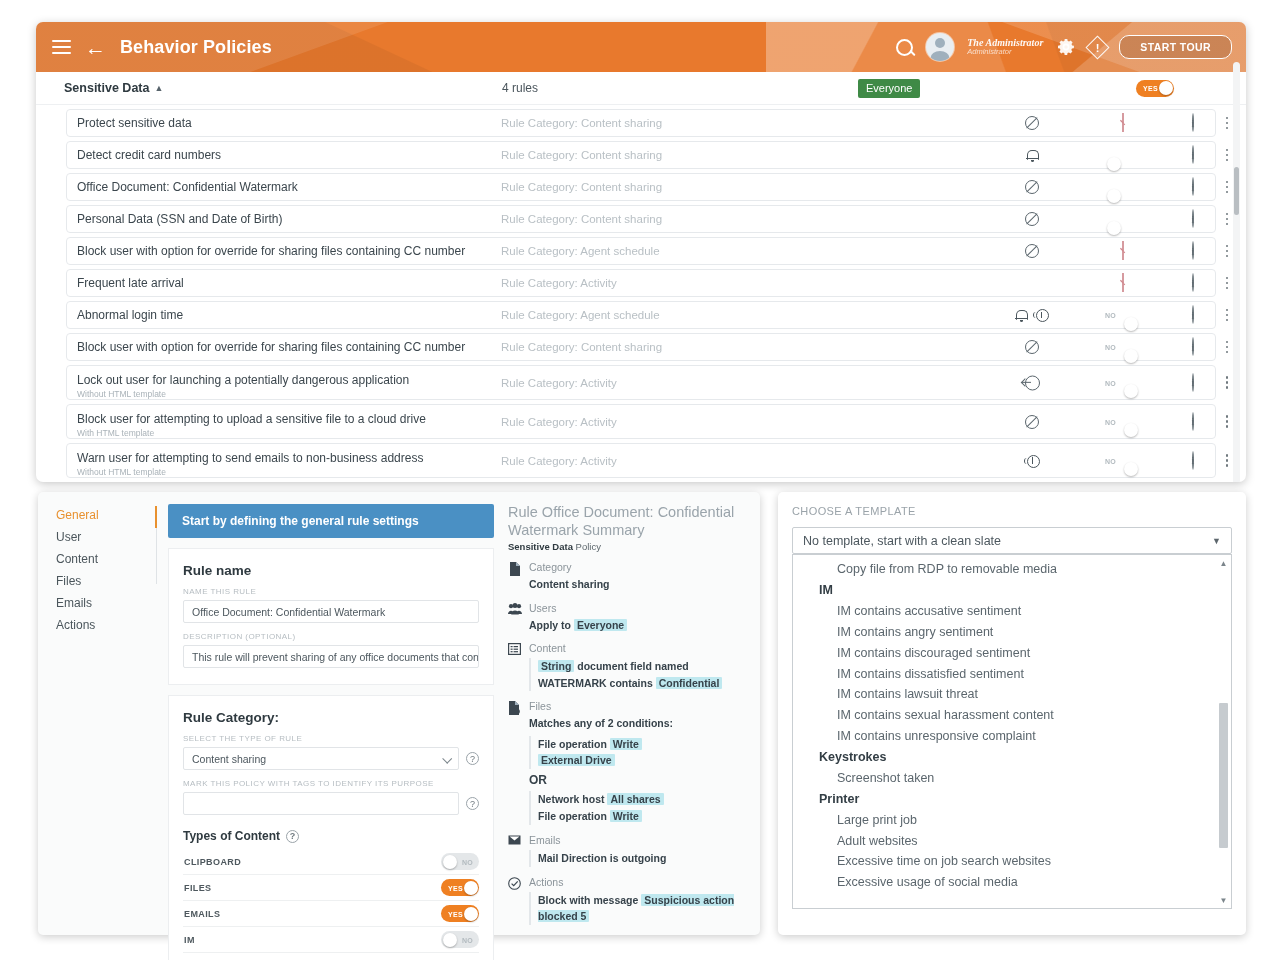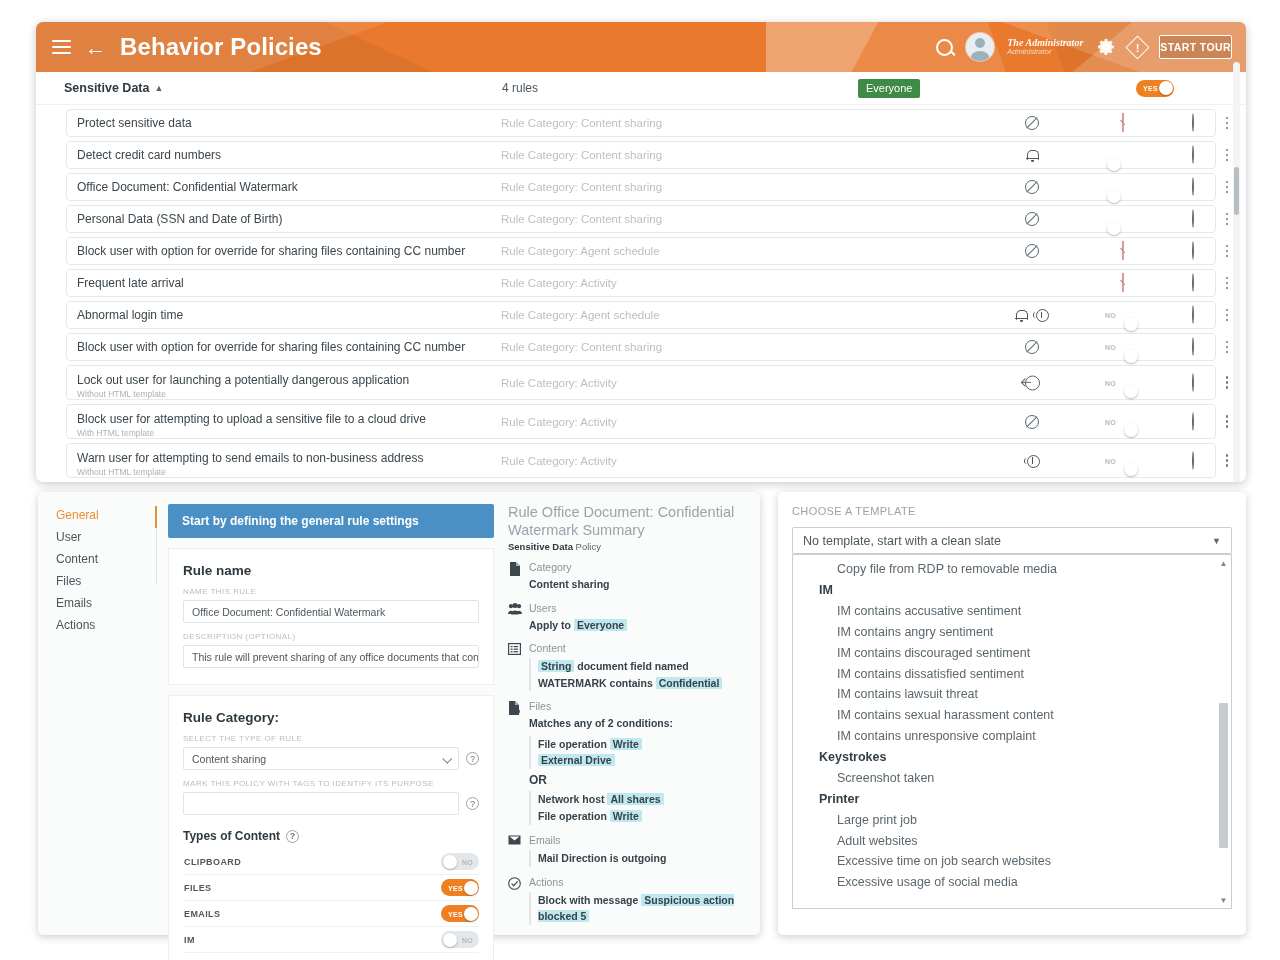--- a/index.html
+++ b/index.html
@@ -48,21 +48,21 @@
       linear-gradient(-110deg, rgba(0,0,0,.045) 0 40%, rgba(0,0,0,0) 40.3%);
     pointer-events: none;
   }
   .appbar-left {
     position: absolute; left: 16px; top: 0; height: 50px;
     display: flex; align-items: center; gap: 14px; z-index: 2;
   }
   .hamburger { width: 19px; display: flex; flex-direction: column; gap: 4px; cursor: pointer; }
   .hamburger i { display: block; height: 2px; background: #fff; border-radius: 1px; }
   .back-arrow { color: #fff; font-size: 21px; line-height: 1; cursor: pointer; }
-  .appbar-title { color: #fff; font-size: 24px; font-weight: 600; letter-spacing: .1px; }
+  .appbar-title { color: #fff; font-size: 18px; font-weight: 600; letter-spacing: .1px; }
 
   .appbar-right {
     position: absolute; right: 14px; top: 0; height: 50px;
     display: flex; align-items: center; gap: 13px; z-index: 2;
   }
   .ic-search { width: 17px; height: 17px; border: 2px solid #fff; border-radius: 50%; position: relative; cursor: pointer; }
   .ic-search::after { content:""; position:absolute; width:7px; height:2px; background:#fff; right:-5px; bottom:0px; transform:rotate(45deg); border-radius:1px;}
   .avatar {
     width: 28px; height: 28px; border-radius: 50%;
     background: #e9eef2; position: relative; overflow: hidden;
@@ -79,21 +79,21 @@
     transform: rotate(45deg); position: relative; cursor: pointer;
   }
   .ic-warn-d span {
     position: absolute; left: 50%; top: 50%;
     transform: translate(-50%,-50%) rotate(-45deg);
     color: #fff; font-size: 11px; font-weight: 700; line-height: 1;
   }
   .start-tour {
     border: 1.5px solid #fff; color: #fff; background: rgba(120,60,20,.25);
     font-size: 10.5px; font-weight: 700; letter-spacing: .4px;
-    padding: 5px 0; border-radius: 2px; cursor: pointer;
+    padding: 5px 20px; border-radius: 10px; cursor: pointer;
   }
 
   
   .group-head {
     position: relative; height: 33px;
     display: flex; align-items: center;
     padding: 0 0 0 28px;
     border-bottom: 1px solid #eef0f2;
   }
   .group-title { font-size: 12.5px; color: #2f3a40; font-weight: 600; }

